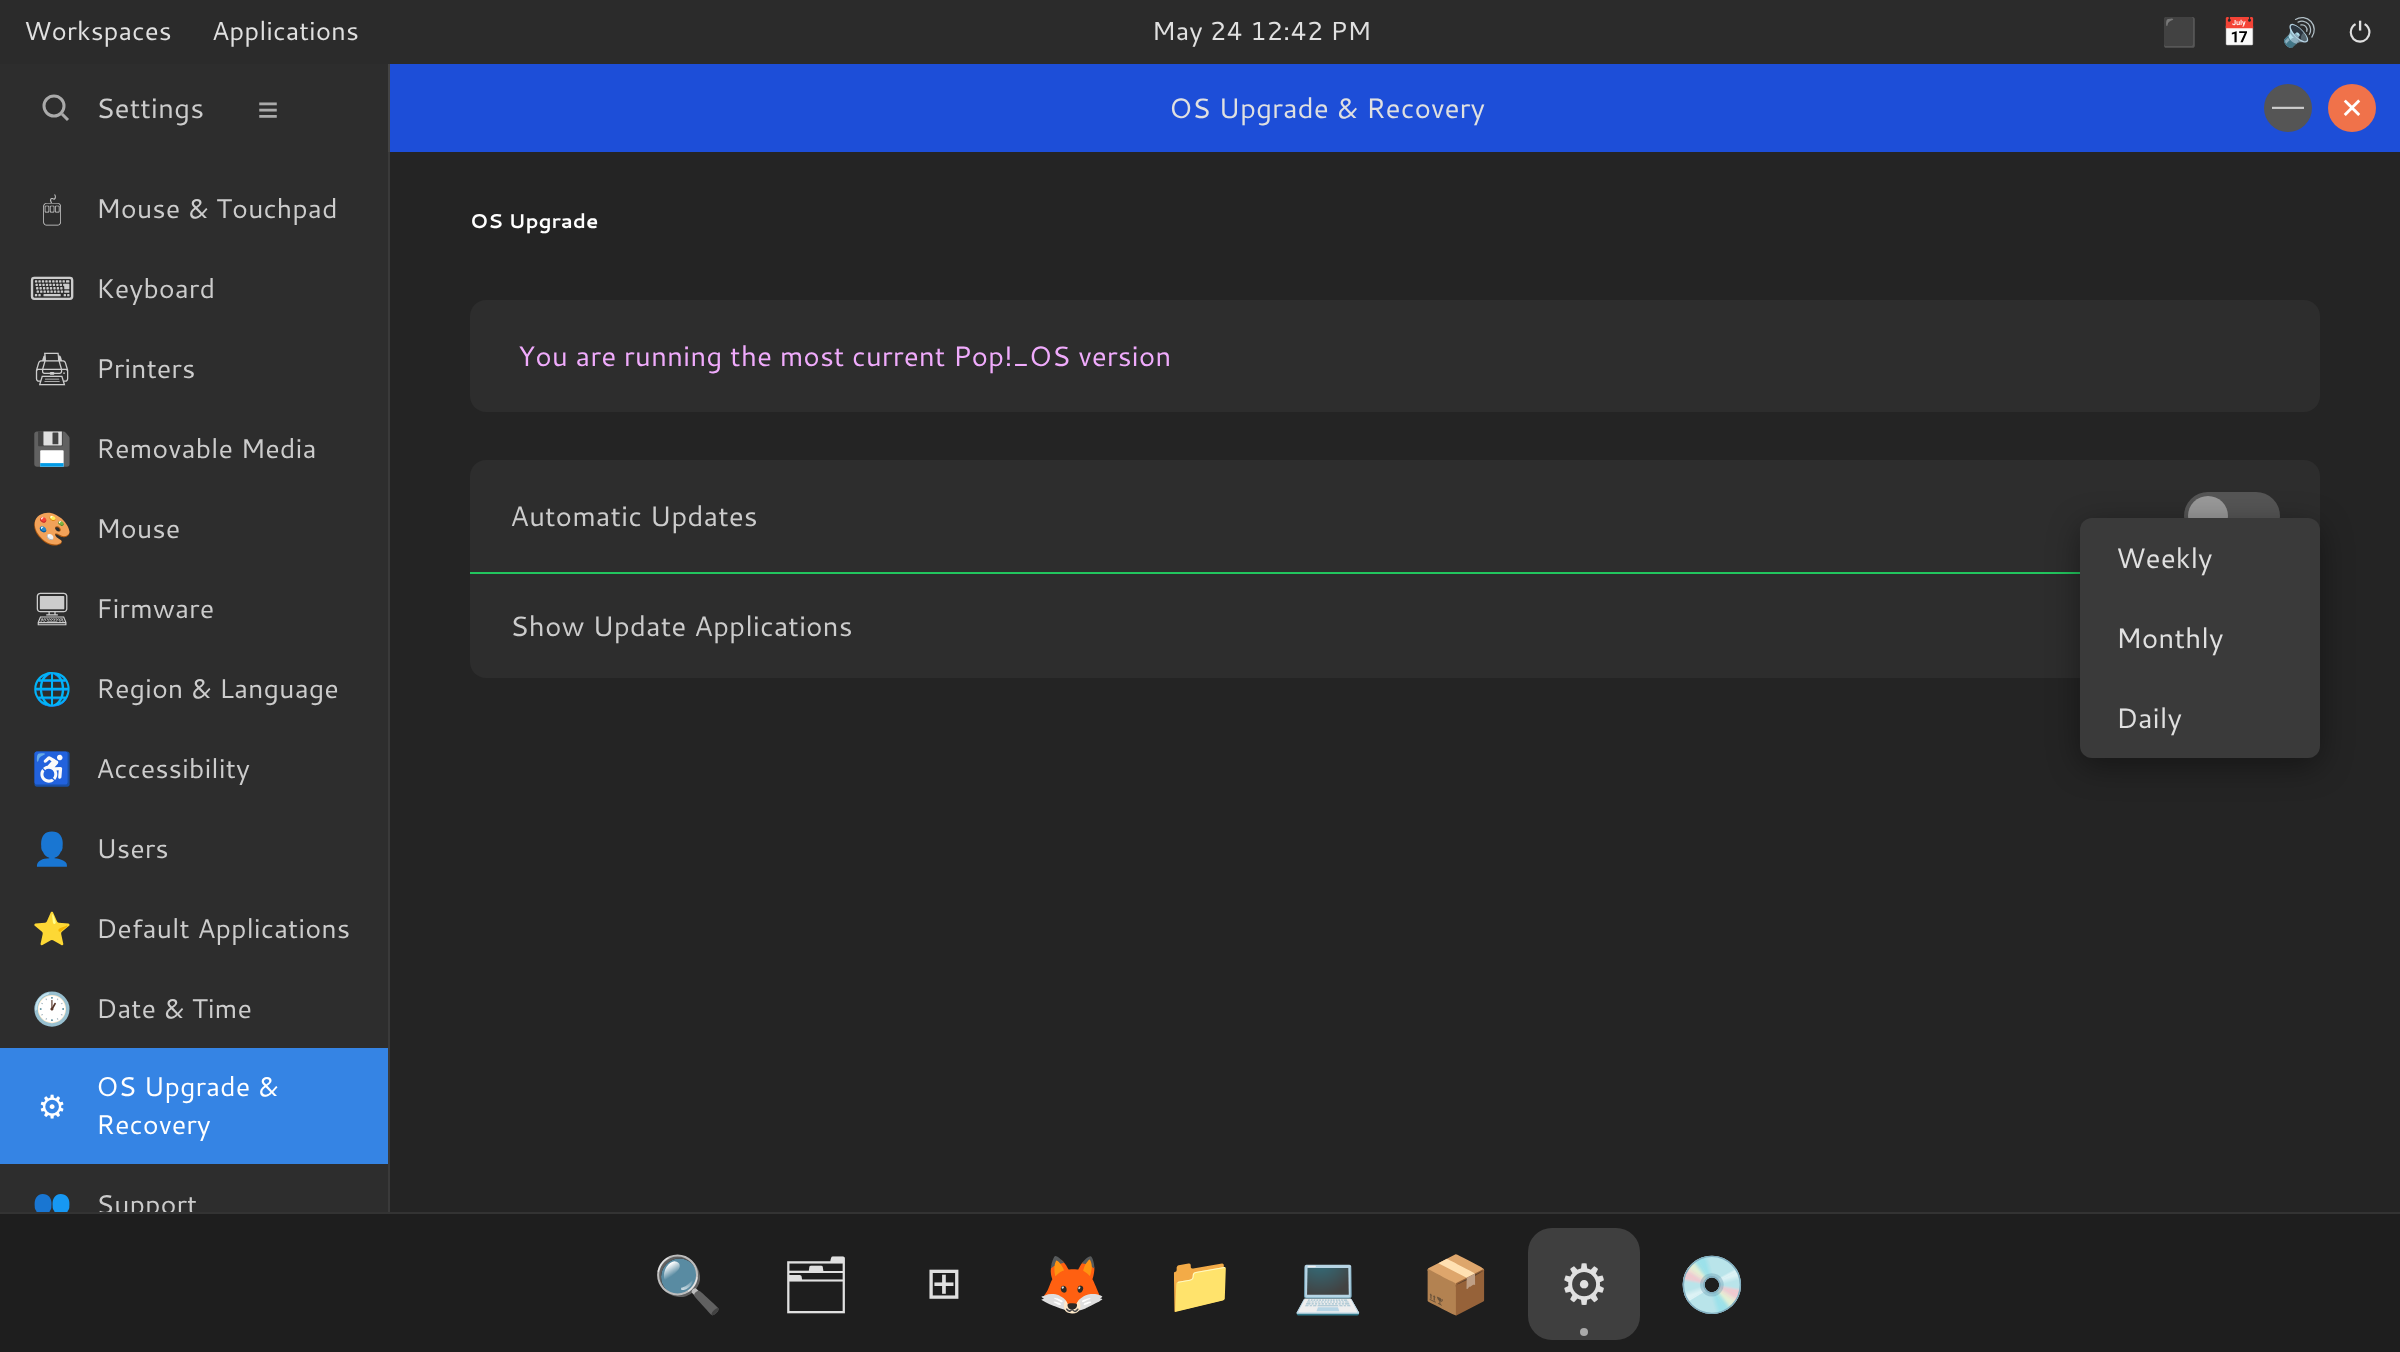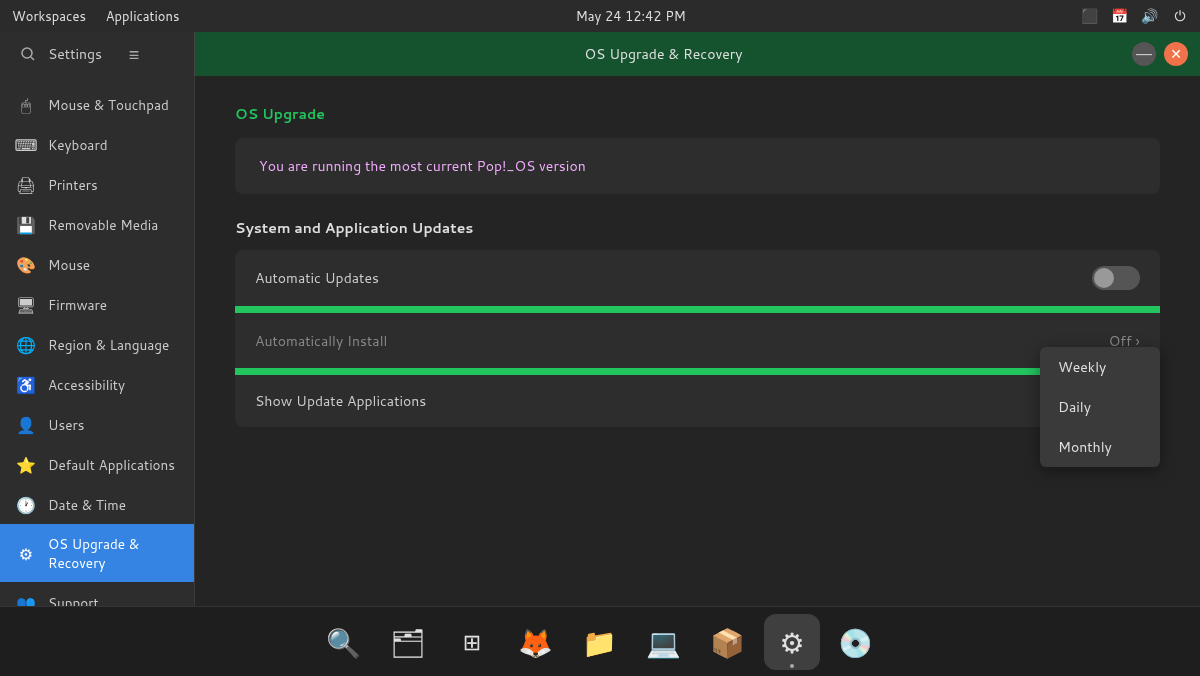--- a/index.html
+++ b/index.html
@@ -54,21 +54,21 @@
     
     .app-window {
       display: flex;
       height: calc(676px - 32px - 70px);
       background: #2d2d2d;
     }
 
     
     .titlebar {
       height: 44px;
-      background: #14532d;
+      background: #1d4ed8;
       display: flex;
       align-items: center;
       position: absolute;
       top: 32px;
       left: 0;
       right: 0;
       z-index: 10;
     }
     .titlebar-search {
       display: flex;
@@ -170,24 +170,24 @@
     .main-content {
       flex: 1;
       background: #242424;
       padding: 28px 40px;
       overflow-y: auto;
       margin-top: 44px;
       position: relative;
     }
 
     .section-title {
-      font-size: 14px;
+      font-size: 10px;
       font-weight: 600;
-      color: #22c55e;
-      margin-bottom: 14px;
+      color: #ffffff;
+      margin-bottom: 32px;
     }
 
     .info-box {
       background: #2d2d2d;
       border-radius: 8px;
       padding: 18px 24px;
       margin-bottom: 24px;
       font-size: 14px;
       color: #f0abfc;
     }
@@ -203,21 +203,21 @@
       background: #2d2d2d;
       border-radius: 8px;
       overflow: visible;
       position: relative;
     }
     .settings-row {
       display: flex;
       align-items: center;
       justify-content: space-between;
       padding: 16px 20px;
-      border-bottom: 7px solid #22c55e;
+      border-bottom: 1px solid #22c55e;
     }
     .settings-row:last-child { border-bottom: none; }
     .settings-row-label {
       font-size: 14px;
       color: #ccc;
     }
     .settings-row-label.dimmed { color: #888; }
 
     
     .toggle {
@@ -403,46 +403,38 @@
     </div>
 
   </div>
 
   <div class="main-content">
     <div class="section-title">OS Upgrade</div>
     <div class="info-box">
       <span>You are running the most current Pop!_OS version</span>
     </div>
 
-    <div class="section-subtitle">System and Application Updates</div>
 
     <div class="settings-card">
 
       <div class="settings-row">
         <span class="settings-row-label">Automatic Updates</span>
         <div class="toggle off">
           <div class="toggle-knob"></div>
         </div>
       </div>
 
-      <div class="settings-row">
-        <span class="settings-row-label dimmed">Automatically Install</span>
-        <div class="row-right">
-          <span>Off</span>
-          <span class="chevron">›</span>
-        </div>
-      </div>
 
       <div class="settings-row" style="position:relative;">
         <span class="settings-row-label">Show Update Applications</span>
 
         <div class="dropdown-menu">
           <div class="dropdown-item">Weekly</div>
+          <div class="dropdown-item">Monthly</div>
           <div class="dropdown-item">Daily</div>
-          <div class="dropdown-item">Monthly</div>
         </div>
       </div>
     </div>
   </div>
 </div>
 
 <div class="taskbar">
   <div class="dock-item">
     <span>🔍</span>
   </div>

